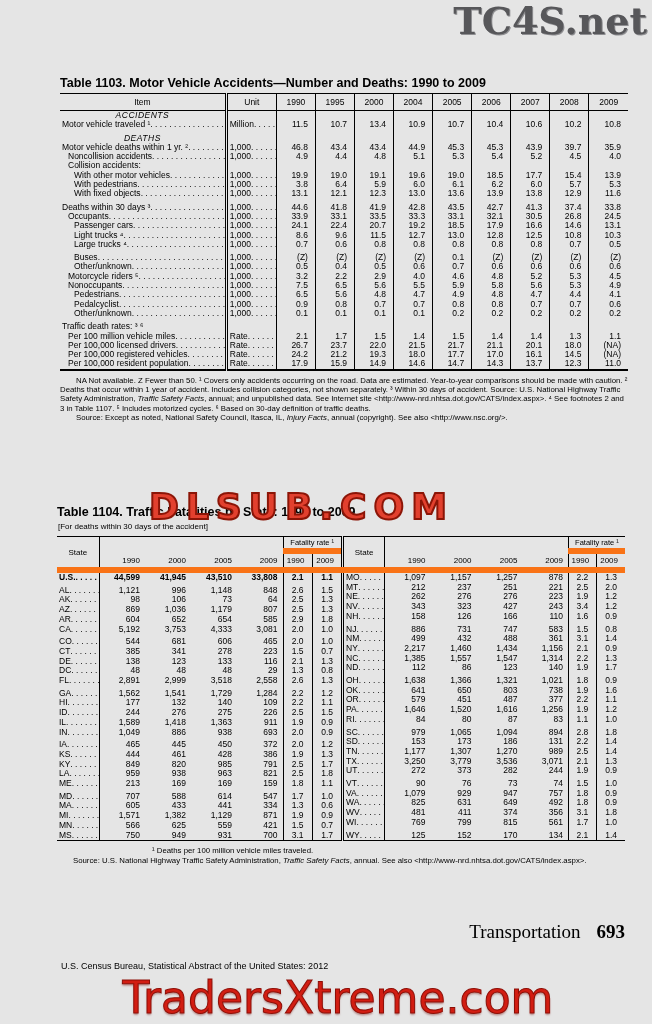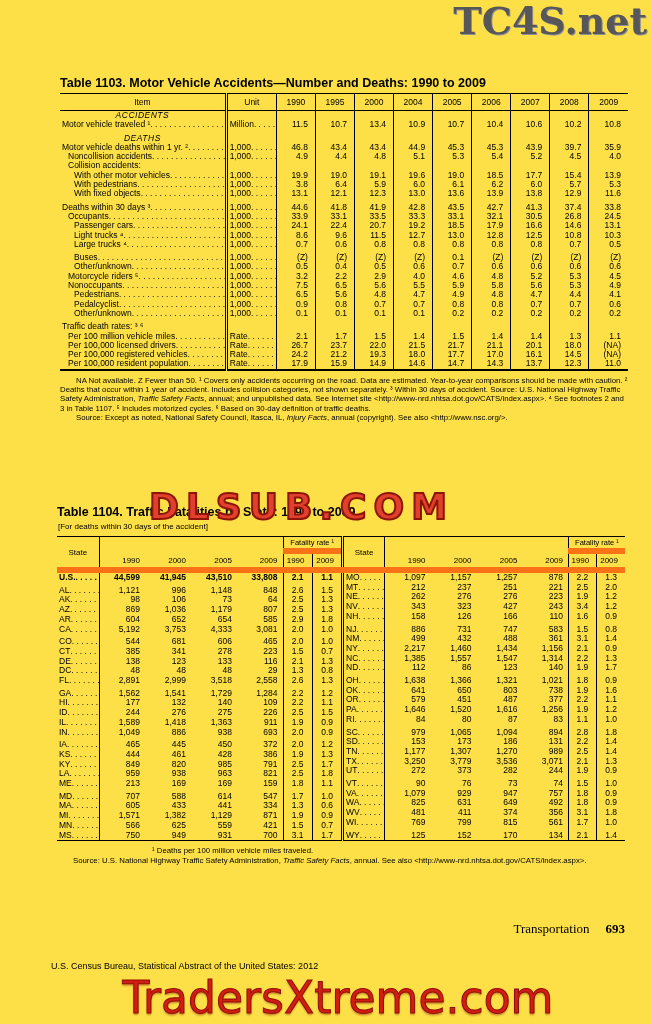--- a/index.html
+++ b/index.html
@@ -1,17 +1,17 @@
 <!DOCTYPE html>
 <html><head>
 <meta charset="utf-8">
 <style>
   *{box-sizing:border-box;}
   html,body{margin:0;padding:0;background:#ffffff;}
-  .page{position:relative;width:652px;height:1024px;background:#fde047;color:#000;
+  .page{position:relative;width:652px;height:1024px;background:#e5e5e5;color:#000;
         font-family:"Liberation Sans",sans-serif;overflow:hidden;}
 
   
   .wm-top{position:absolute;top:0px;right:5px;font-family:"DejaVu Serif",serif;
           font-weight:bold;font-size:38px;line-height:1.1;color:#57575a;
           text-shadow:1px 1px 0 #8f8f92;z-index:6;}
   .wm-mid{position:absolute;top:489px;left:0;width:603px;text-align:center;
           font-family:"DejaVu Sans",sans-serif;font-weight:bold;font-size:36px;line-height:1;
           letter-spacing:7px;color:#e2402e;-webkit-text-stroke:2px #8c1507;
           text-shadow:0 0 1px #8c1507;z-index:5;}
@@ -64,23 +64,23 @@
   .t1104 td.s-col{border-right:1px solid #000;}
   .t1104 th.s-col{border-right:1px solid #000;}
   .t1104 td.num{text-align:right;padding-right:5px;}
   .t1104 td.r0,.t1104 td.r1{border-left:1px solid #000;padding-right:8px;}
   .t1104 tr.gap td{padding-top:3px;}
   .t1104 tr.us-row td{font-weight:bold;}
   .t1104 .cellflex{padding-left:2px;}
 
   
   .footer-line{position:absolute;right:27px;top:921px;font-family:"Liberation Serif",serif;
-               font-size:13px;z-index:1;}
+               font-size:19px;z-index:1;}
   .footer-line .pnum{font-weight:bold;margin-left:16px;}
-  .bureau{position:absolute;left:51px;top:961px;font-size:9px;z-index:1;}
+  .bureau{position:absolute;left:61px;top:961px;font-size:9px;z-index:1;}
 </style>
 </head>
 <body>
 
 <div class="page">
 
   <div class="wm-top">TC4S.net</div>
 
   <section class="sec1103">
     <h2 class="t-title">Table 1103. Motor Vehicle Accidents—Number and Deaths: 1990 to 2009</h2>

